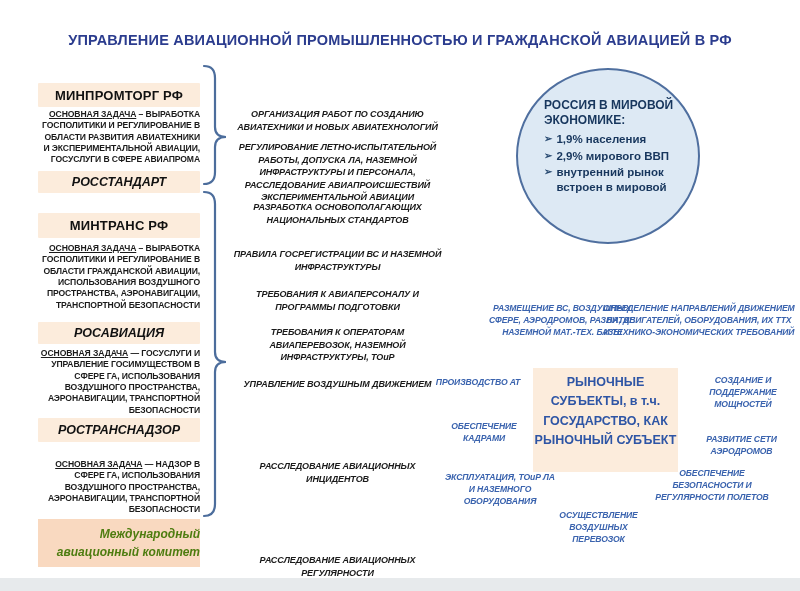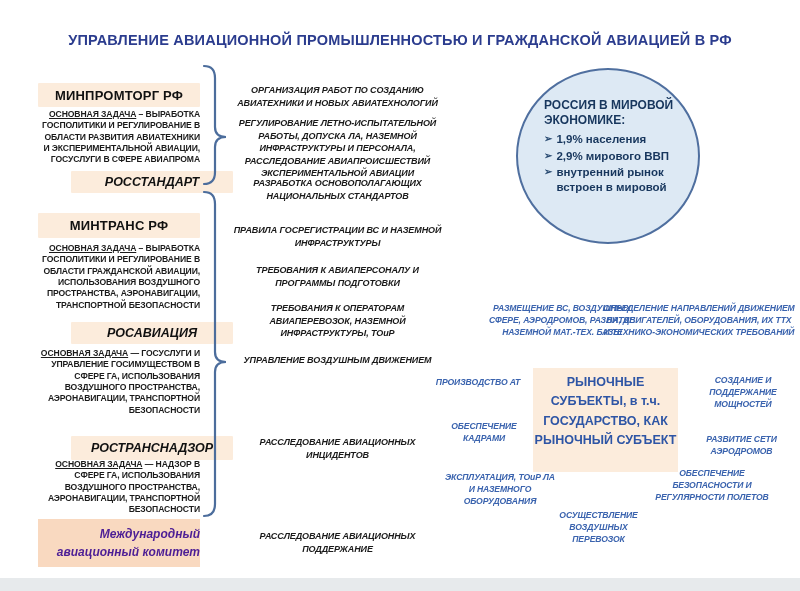--- a/index.html
+++ b/index.html
@@ -14,31 +14,31 @@
     left:0; top:32px; width:100%; text-align:center;
     color:#2b3c8e; font-size:14.5px; font-weight:bold; letter-spacing:0.2px;
   }
   
   .lcol { left:38px; width:162px; text-align:right; }
   .peach {
     background:#fcecdc; color:#111; display:flex; align-items:center; justify-content:center;
     border-radius:1px;
   }
   .agency { font-size:13px; font-weight:bold; letter-spacing:0.2px; }
-  .agency-it { font-size:12.5px; font-weight:bold; font-style:italic;margin-left:33px; }
+  .agency-it { font-size:12.5px; font-weight:bold; font-style:italic; }
   .task { font-size:8.6px; font-weight:bold; color:#1a1a1a; line-height:1.32; letter-spacing:-0.1px; }
   .task u { text-decoration:underline; }
   .mak {
     background:#f9d9c0; font-size:12px; font-weight:bold; font-style:italic;
-    line-height:1.5; color:#4c1d95; display:flex; align-items:center; justify-content:center;
+    line-height:1.5; color:#4d7c0f; display:flex; align-items:center; justify-content:center;
   }
   
   .mid {
     left:230px; width:215px; text-align:center; color:#1a1a1a;
-    font-size:9px; font-weight:bold; font-style:italic; line-height:1.4; letter-spacing:-0.1px;
+    font-size:9px; font-weight:bold; font-style:italic; line-height:1.4; letter-spacing:-0.1px;margin-top:24px;
   }
   
   .circle {
     left:516px; top:68px; width:184px; height:176px;
     background:#dde9f4; border:2px solid #4f6f9f; border-radius:50%;
     color:#17365d; padding:28px 20px 0 26px;
   }
   .circle-title { text-align:left; font-size:12px; font-weight:bold; line-height:1.25; margin-bottom:4px; }
   .circle-bullets { font-size:11.5px; font-weight:bold; line-height:1.28; }
   .cb-row { display:flex; gap:4px; margin-top:2px; }
@@ -76,42 +76,42 @@
   <div class="abs lcol task" style="top:243px;">
     <u>ОСНОВНАЯ ЗАДАЧА</u><span> – ВЫРАБОТКА ГОСПОЛИТИКИ И РЕГУЛИРОВАНИЕ В ОБЛАСТИ ГРАЖДАНСКОЙ АВИАЦИИ, ИСПОЛЬЗОВАНИЯ ВОЗДУШНОГО ПРОСТРАНСТВА, АЭРОНАВИГАЦИИ, ТРАНСПОРТНОЙ БЕЗОПАСНОСТИ</span>
   </div>
 
   <div class="abs lcol peach agency-it" style="top:322px; height:22px;">РОСАВИАЦИЯ</div>
 
   <div class="abs lcol task" style="top:348px;">
     <u>ОСНОВНАЯ ЗАДАЧА</u><span> — ГОСУСЛУГИ И УПРАВЛЕНИЕ ГОСИМУЩЕСТВОМ В СФЕРЕ ГА, ИСПОЛЬЗОВАНИЯ ВОЗДУШНОГО ПРОСТРАНСТВА, АЭРОНАВИГАЦИИ, ТРАНСПОРТНОЙ БЕЗОПАСНОСТИ</span>
   </div>
 
-  <div class="abs lcol peach agency-it" style="top:436px; height:24px;">РОСТРАНСНАДЗОР</div>
+  <div class="abs lcol peach agency-it" style="top:418px; height:24px;">РОСТРАНСНАДЗОР</div>
 
   <div class="abs lcol task" style="top:459px;">
     <u>ОСНОВНАЯ ЗАДАЧА</u><span> — НАДЗОР В СФЕРЕ ГА, ИСПОЛЬЗОВАНИЯ ВОЗДУШНОГО ПРОСТРАНСТВА, АЭРОНАВИГАЦИИ, ТРАНСПОРТНОЙ БЕЗОПАСНОСТИ</span>
   </div>
 
   <div class="abs lcol mak" style="top:519px; height:48px;">Международный авиационный комитет</div>
 
   <svg class="abs braces" viewBox="0 0 30 591" aria-hidden="true">
     <path d="M 2 66 Q 13 66 13 78 L 13 127 Q 13 137 24 137 Q 13 137 13 147 L 13 172 Q 13 184 2 184" fill="none" stroke="#4c6d9c" stroke-width="2.2" stroke-linecap="round"></path>
     <path d="M 2 192 Q 13 192 13 204 L 13 352 Q 13 362 24 362 Q 13 362 13 372 L 13 504 Q 13 516 2 516" fill="none" stroke="#4c6d9c" stroke-width="2.2" stroke-linecap="round"></path>
   </svg>
 
   <div class="abs mid" style="top:84px;">ОРГАНИЗАЦИЯ РАБОТ ПО СОЗДАНИЮ АВИАТЕХНИКИ И НОВЫХ АВИАТЕХНОЛОГИЙ</div>
   <div class="abs mid" style="top:117px;">РЕГУЛИРОВАНИЕ ЛЕТНО-ИСПЫТАТЕЛЬНОЙ РАБОТЫ, ДОПУСКА ЛА, НАЗЕМНОЙ ИНФРАСТРУКТУРЫ И ПЕРСОНАЛА, РАССЛЕДОВАНИЕ АВИАПРОИСШЕСТВИЙ ЭКСПЕРИМЕНТАЛЬНОЙ АВИАЦИИ</div>
   <div class="abs mid" style="top:177px;">РАЗРАБОТКА ОСНОВОПОЛАГАЮЩИХ НАЦИОНАЛЬНЫХ СТАНДАРТОВ</div>
   <div class="abs mid" style="top:224px;">ПРАВИЛА ГОСРЕГИСТРАЦИИ ВС И НАЗЕМНОЙ ИНФРАСТРУКТУРЫ</div>
   <div class="abs mid" style="top:264px;">ТРЕБОВАНИЯ К АВИАПЕРСОНАЛУ И ПРОГРАММЫ ПОДГОТОВКИ</div>
   <div class="abs mid" style="top:302px;">ТРЕБОВАНИЯ К ОПЕРАТОРАМ АВИАПЕРЕВОЗОК, НАЗЕМНОЙ ИНФРАСТРУКТУРЫ, ТОиР</div>
   <div class="abs mid" style="top:354px;">УПРАВЛЕНИЕ ВОЗДУШНЫМ ДВИЖЕНИЕМ</div>
   <div class="abs mid" style="top:436px;">РАССЛЕДОВАНИЕ АВИАЦИОННЫХ ИНЦИДЕНТОВ</div>
-  <div class="abs mid" style="top:530px;">РАССЛЕДОВАНИЕ АВИАЦИОННЫХ ПОДДЕРЖАНИЕ</div>
+  <div class="abs mid" style="top:530px;">РАССЛЕДОВАНИЕ АВИАЦИОННЫХ РЕГУЛЯРНОСТИ</div>
 
   <div class="abs circle">
     <div class="circle-title">РОССИЯ В МИРОВОЙ ЭКОНОМИКЕ:</div>
     <div class="circle-bullets">
       <div class="cb-row">
         <span class="cb-glyph">➢</span>
         <span>1,9% населения</span>
       </div>
       <div class="cb-row">
         <span class="cb-glyph">➢</span>

